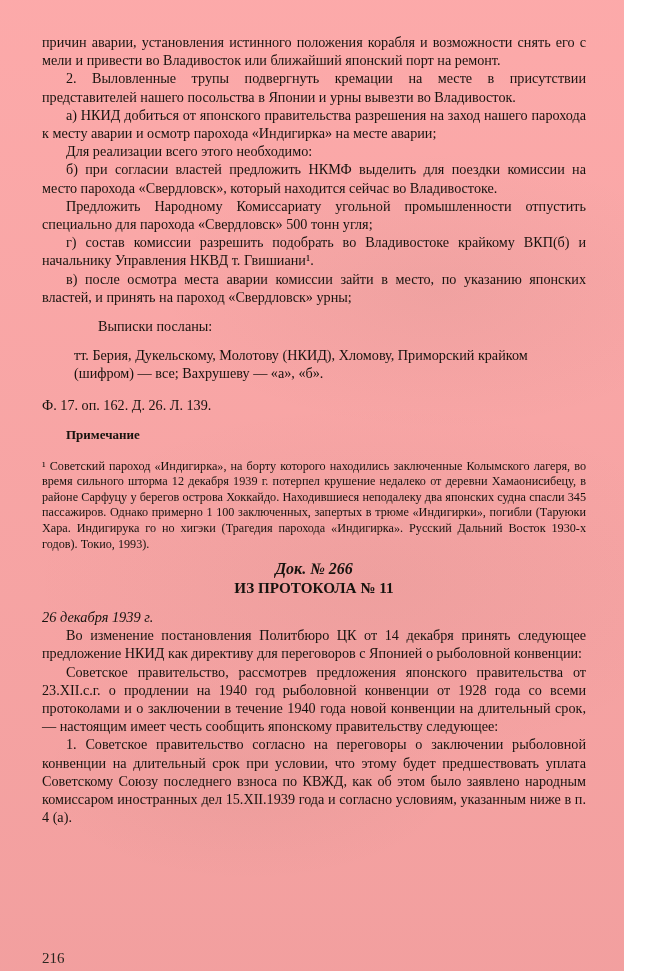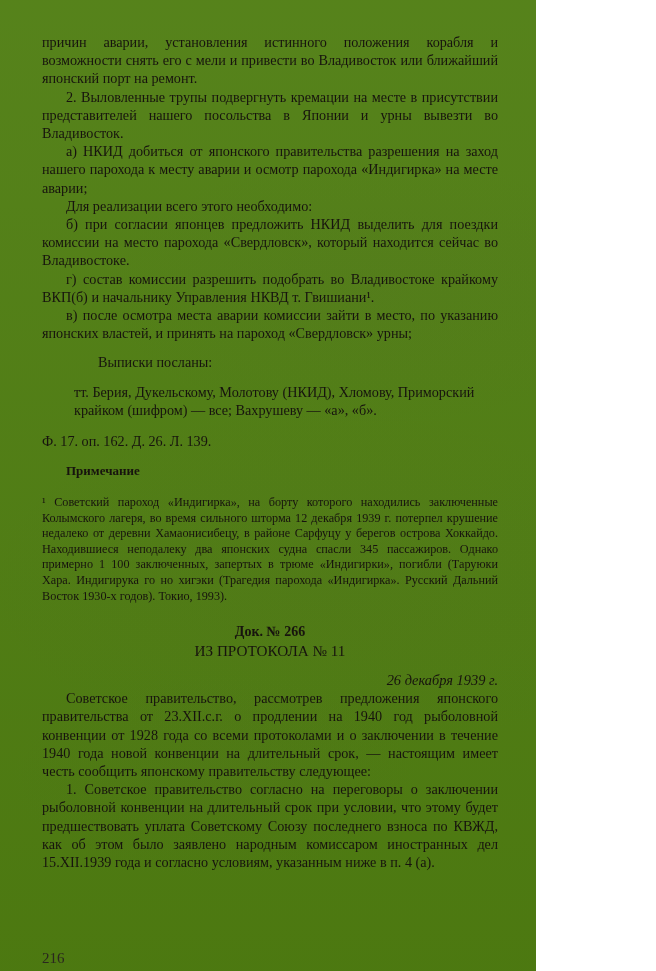--- a/index.html
+++ b/index.html
@@ -1,20 +1,20 @@
 <!DOCTYPE html>
 <html><head>
 <meta charset="utf-8">
 <style>
   * { margin:0; padding:0; box-sizing:border-box; }
   html,body { width:656px; height:971px; }
   .page {
     position:relative;
-    width:536px; height:971px;
-    background:#4d7c0f;
+    width:624px; height:971px;
+    background:#fca5a5;
     overflow:hidden;
     font-family:"Liberation Serif", serif;
     color:#17130e;
   }
   
   .page::before {
     content:"";
     position:absolute; inset:0;
     background:
       radial-gradient(ellipse 400px 200px at 70% 30%, rgba(90,85,70,0.06), transparent 70%),
@@ -49,36 +49,37 @@
     font-weight:bold;
     text-indent:24px;
   }
   .footnote {
     margin-top:16px;
     font-size:12.2px;
     line-height:15.6px;
     text-align:justify;
   }
   .doc-no {
-    margin-top:19px;
+    margin-top:8px;
     text-align:center;
     font-weight:bold;
-    font-size:14px;
+    font-size:16px;
     line-height:17px;
+    font-style:italic;
   }
   .doc-title {
     margin-top:2px;
     text-align:center;
-    font-weight:normal;
+    font-weight:bold;
     font-size:15.2px;
     line-height:18px;
   }
   .doc-date {
     margin-top:11px;
-    text-align:right;
+    text-align:left;
     font-style:italic;
     font-size:14.4px;
     line-height:18px;
   }
   .after-date { margin-top:4px; }
   .page-number {
     position:absolute;
     left:42px; bottom:4px;
     font-size:15px;
     color:#2a261f;
@@ -88,37 +89,39 @@
 </head>
 <body>
 
 <div class="page">
   <div class="content">
 
     <p class="main">причин аварии, установления истинного положения корабля и возможности снять его с мели и привести во Владивосток или ближайший японский порт на ремонт.</p>
     <p class="main ind">2. Выловленные трупы подвергнуть кремации на месте в присутствии представителей нашего посольства в Японии и урны вывезти во Владивосток.</p>
     <p class="main ind">а) НКИД добиться от японского правительства разрешения на заход нашего парохода к месту аварии и осмотр парохода «Индигирка» на месте аварии;</p>
     <p class="main ind">Для реализации всего этого необходимо:</p>
-    <p class="main ind">б) при согласии японцев предложить НКИД выделить для поездки комиссии на место парохода «Свердловск», который находится сейчас во Владивостоке.</p>
+    <p class="main ind">б) при согласии властей предложить НКМФ выделить для поездки комиссии на место парохода «Свердловск», который находится сейчас во Владивостоке.</p>
+    <p class="main ind">Предложить Народному Комиссариату угольной промышленности отпустить специально для парохода «Свердловск» 500 тонн угля;</p>
     <p class="main ind">г) состав комиссии разрешить подобрать во Владивостоке крайкому ВКП(б) и начальнику Управления НКВД т. Гвишиани¹.</p>
     <p class="main ind">в) после осмотра места аварии комиссии зайти в место, по указанию японских властей, и принять на пароход «Свердловск» урны;</p>
 
     <div class="vypiski">
       <p class="main ind">Выписки посланы:</p>
       <p class="main">тт. Берия, Дукельскому, Молотову (НКИД), Хломову, Приморский крайком (шифром) — все; Вахрушеву — «а», «б».</p>
     </div>
 
     <p class="archive">Ф. 17. оп. 162. Д. 26. Л. 139.</p>
 
     <p class="note-title">Примечание</p>
     <p class="footnote">¹ Советский пароход «Индигирка», на борту которого находились заключенные Колымского лагеря, во время сильного шторма 12 декабря 1939 г. потерпел крушение недалеко от деревни Хамаонисибецу, в районе Сарфуцу у берегов острова Хоккайдо. Находившиеся неподалеку два японских судна спасли 345 пассажиров. Однако примерно 1 100 заключенных, запертых в трюме «Индигирки», погибли (Таруюки Хара. Индигирука го но хигэки (Трагедия парохода «Индигирка». Русский Дальний Восток 1930-х годов). Токио, 1993).</p>
 
     <p class="doc-no">Док. № 266</p>
     <p class="doc-title">ИЗ ПРОТОКОЛА № 11</p>
     <p class="doc-date">26 декабря 1939 г.</p>
 
+    <p class="main ind">Во изменение постановления Политбюро ЦК от 14 декабря принять следующее предложение НКИД как директиву для переговоров с Японией о рыболовной конвенции:</p>
     <p class="main ind">Советское правительство, рассмотрев предложения японского правительства от 23.XII.с.г. о продлении на 1940 год рыболовной конвенции от 1928 года со всеми протоколами и о заключении в течение 1940 года новой конвенции на длительный срок, — настоящим имеет честь сообщить японскому правительству следующее:</p>
     <p class="main ind">1. Советское правительство согласно на переговоры о заключении рыболовной конвенции на длительный срок при условии, что этому будет предшествовать уплата Советскому Союзу последнего взноса по КВЖД, как об этом было заявлено народным комиссаром иностранных дел 15.XII.1939 года и согласно условиям, указанным ниже в п. 4 (а).</p>
 
   </div>
 
   <div class="page-number">216</div>
 </div>
 
 </body></html>

